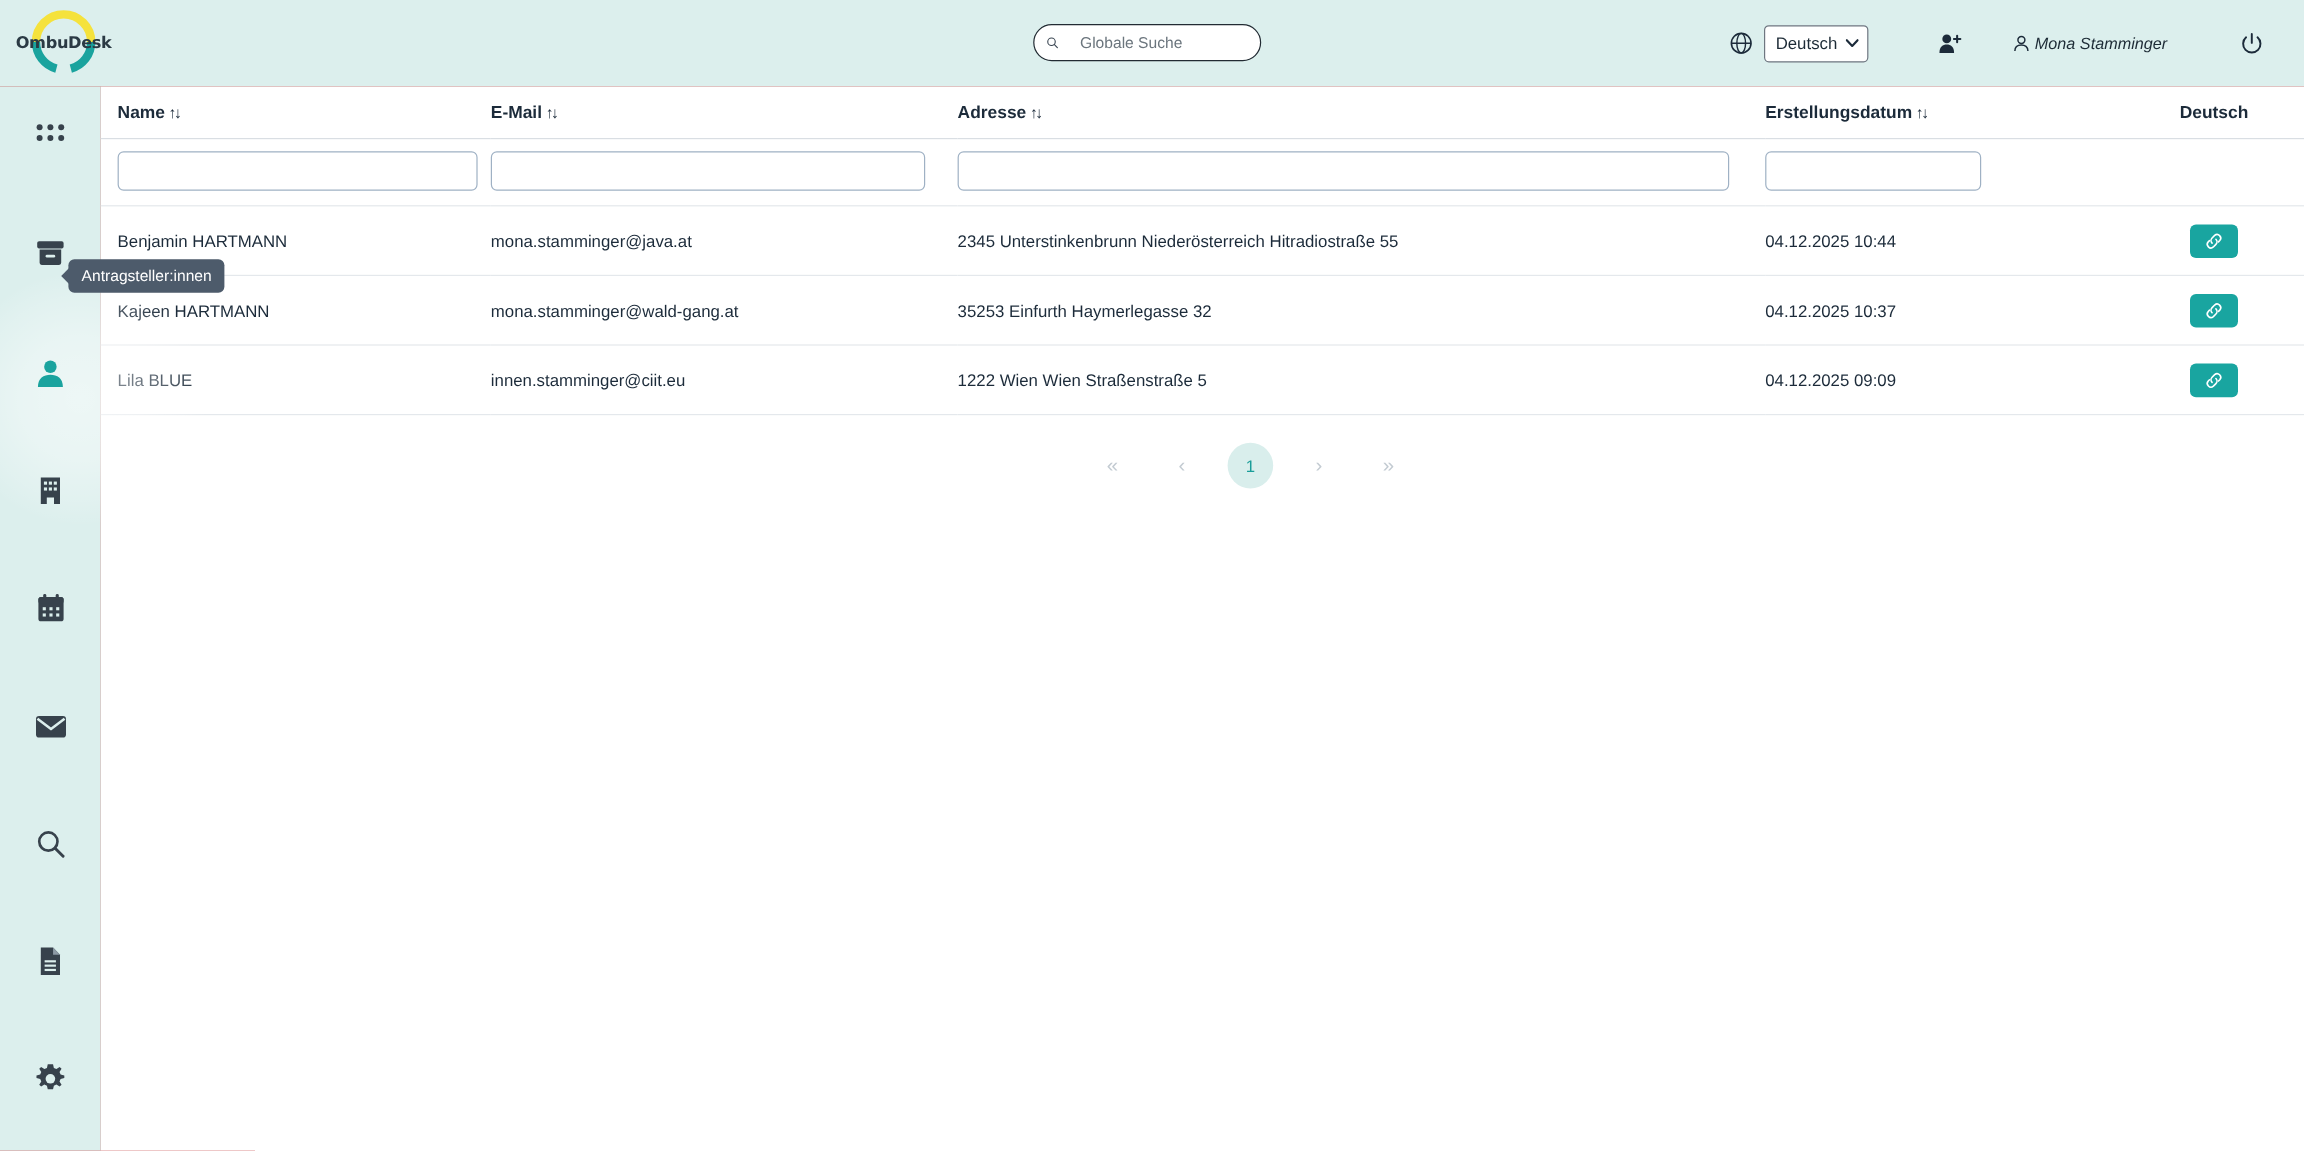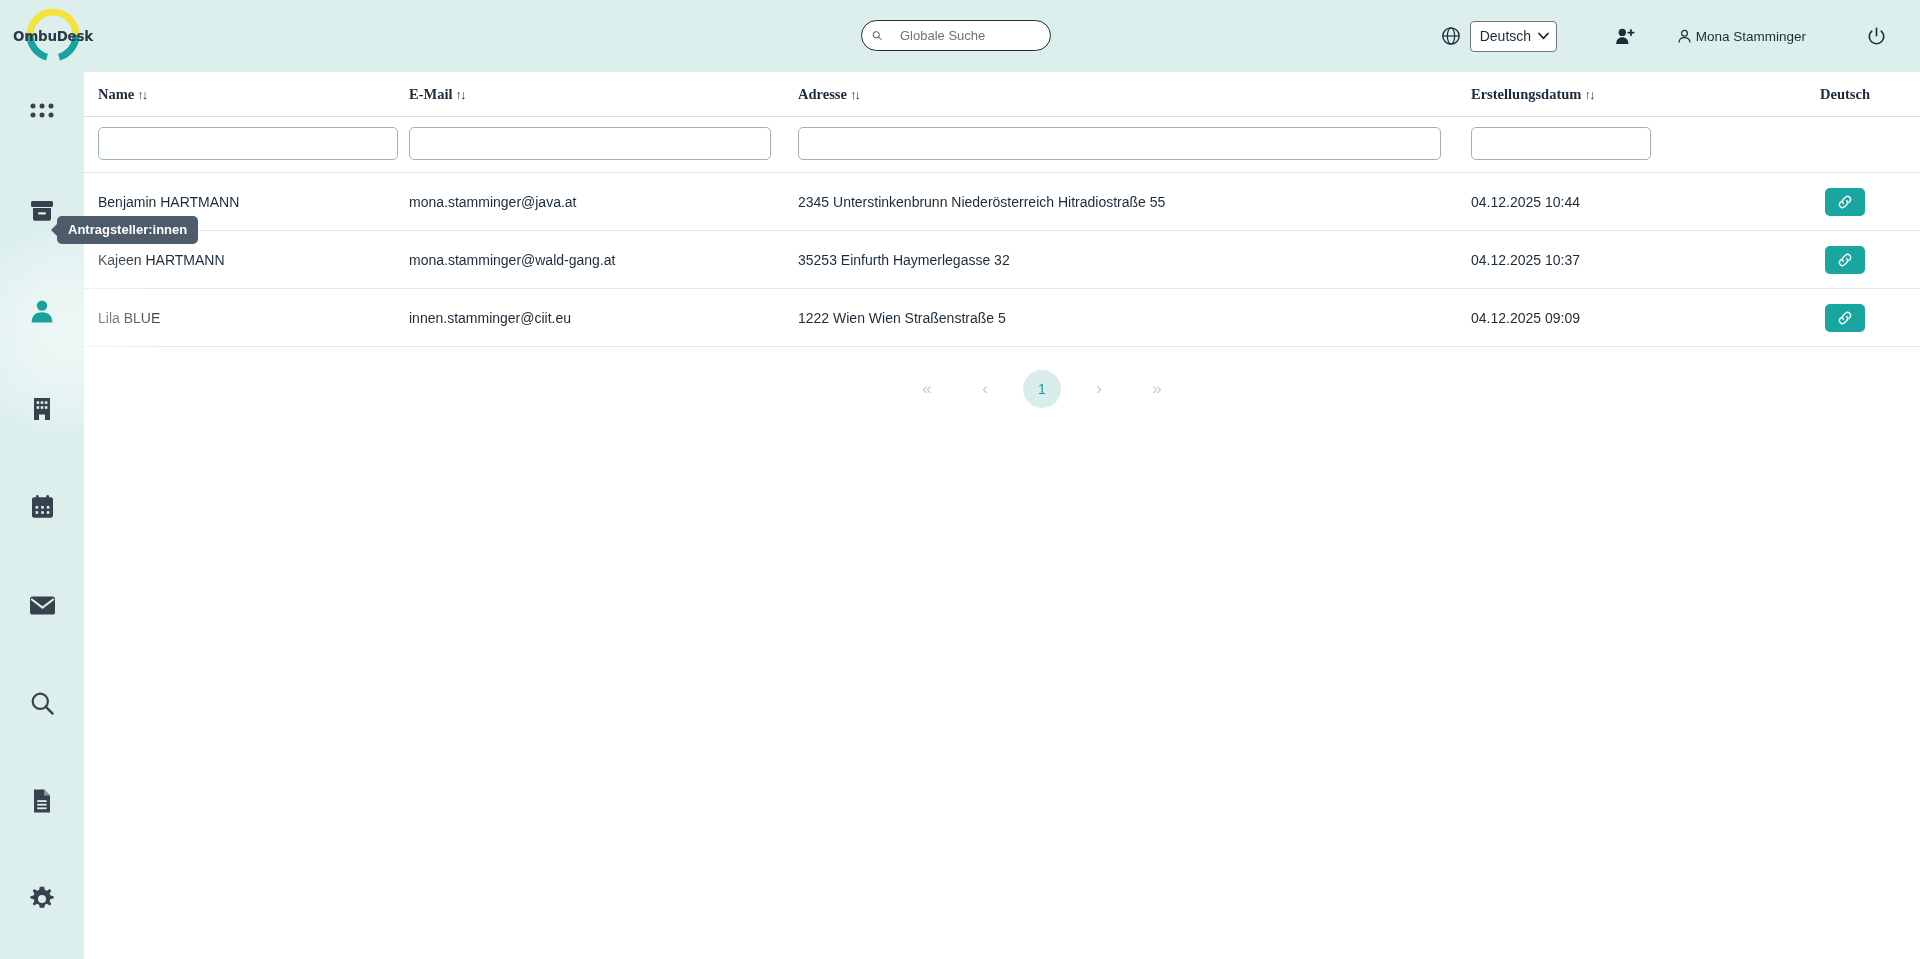--- a/index.html
+++ b/index.html
@@ -97,20 +97,21 @@
     right: 8px; top: 50%;
     transform: translateY(-50%);
     pointer-events: none;
   }
   .adduser-btn { width: 60px; height: 40px; display:flex; align-items:center; justify-content:center; margin-left: 38px; cursor:pointer;}
   .user-chip {
     display: flex; align-items: center; gap: 4px;
     font-size: 13.5px; color: #1d2b36;
     margin-left: 22px;
     cursor: pointer;
+    font-style: italic;
   }
   .power-btn { width: 44px; height: 40px; display:flex; align-items:center; justify-content:center; margin-left: 48px; cursor: pointer;}
 
   
   .sidebar {
     position: absolute;
     left: 0; top: 72px;
     width: 84px; height: 887px;
     background: #dcefed;
     display: flex;
@@ -137,21 +138,20 @@
   .tooltip {
     position: absolute;
     left: 57px; top: 216px;
     background: #4d5b6b;
     color: #ffffff;
     font-size: 13px;
     padding: 6px 11px 7px;
     border-radius: 5px;
     white-space: nowrap;
     z-index: 60;
-    font-weight: bold;
   }
   .tooltip::before {
     content: "";
     position: absolute;
     left: -6px; top: 50%;
     transform: translateY(-50%);
     border-top: 7px solid transparent;
     border-bottom: 7px solid transparent;
     border-right: 7px solid #4d5b6b;
   }
@@ -169,21 +169,21 @@
     table-layout: fixed;
   }
   table.grid th {
     text-align: left;
     font-size: 14.5px;
     font-weight: bold;
     color: #1c2b3a;
     padding: 14px 0 13px 0;
     border-bottom: 1px solid #d9dee3;
     vertical-align: middle;
-    font-family: Liberation Serif, serif;
+    font-family: Liberation Sans, sans-serif;
     margin-left: 41px;
   }
   .col-name { width: 325px; padding-left: 14px !important; }
   .col-mail { width: 389px; }
   .col-addr { width: 673px; }
   .col-date { width: 299px; }
   .col-act  { width: 150px; }
   th.col-act { text-align: center !important; }
 
   .sort-icon { font-size: 13px; margin-left: 3px; letter-spacing: -2px; display:inline-block;}

